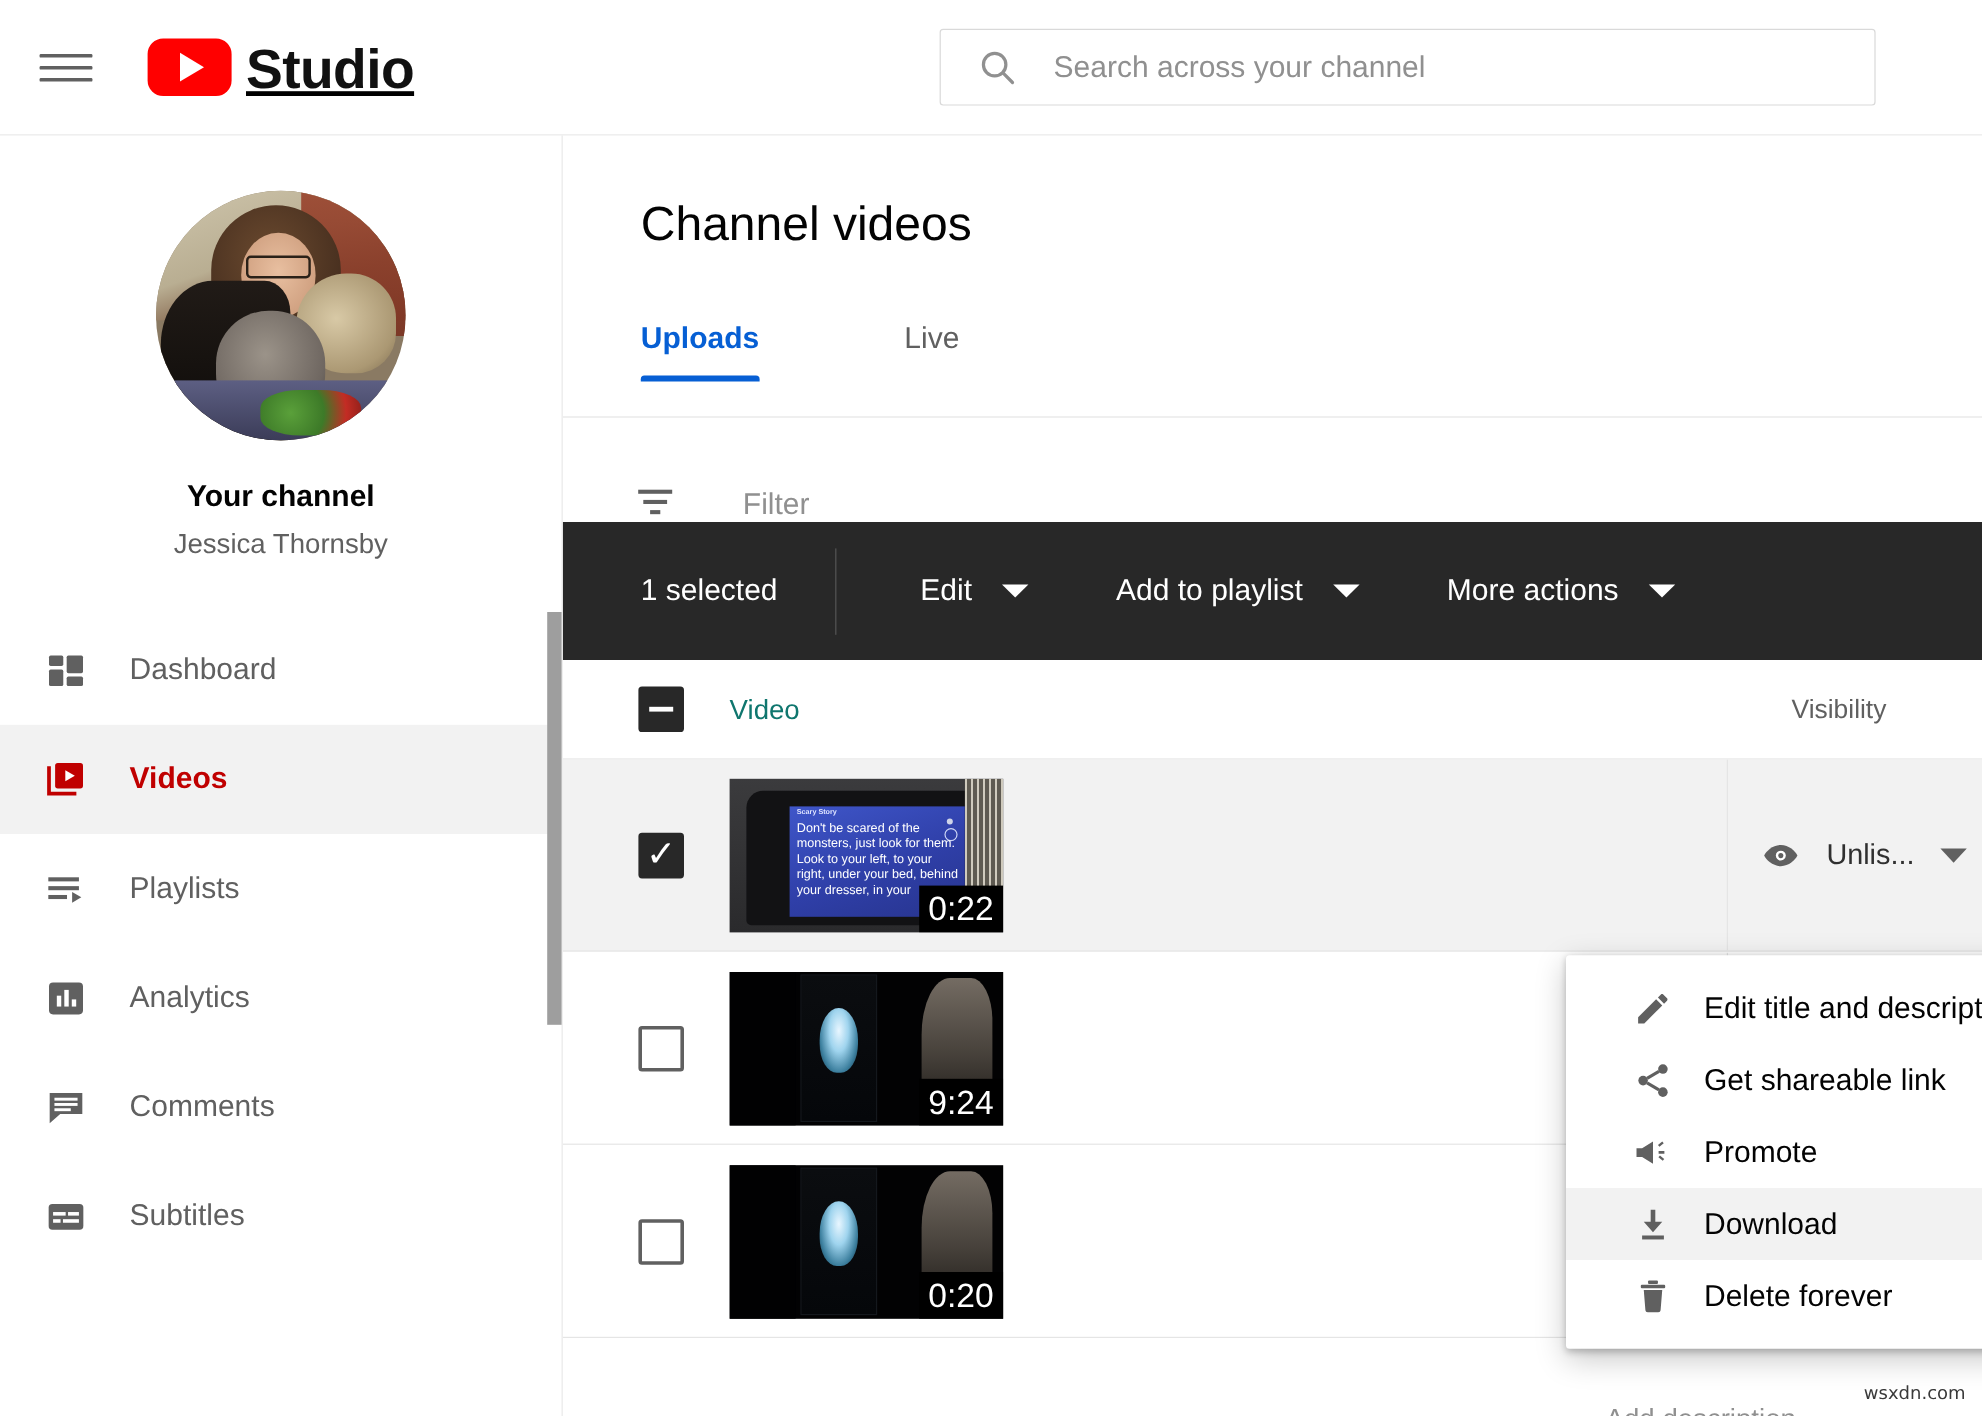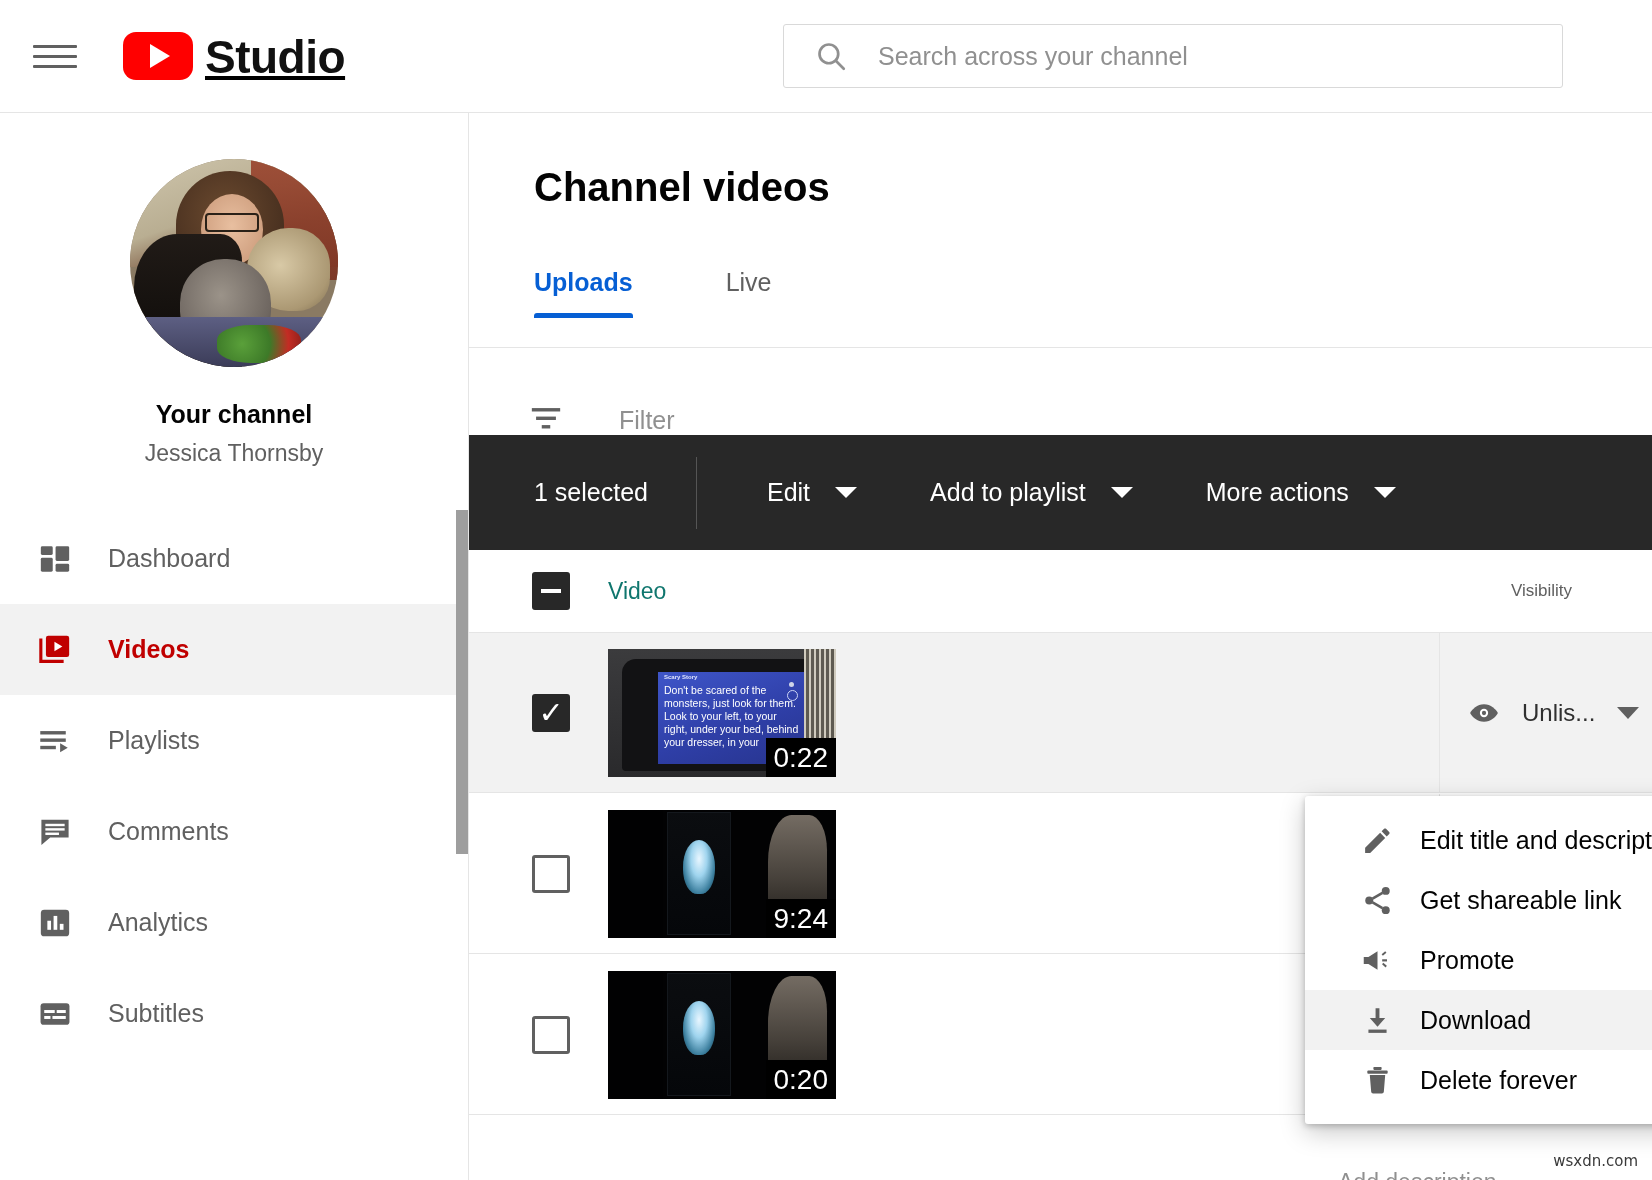--- a/index.html
+++ b/index.html
@@ -107,23 +107,23 @@
   #sb-thumb {
     position: absolute; left: 456px; top: 397px; width: 13px; height: 344px;
     background: #9e9e9e; cursor: pointer;
   }
 
   
   #main {
     position: absolute; top: 113px; left: 469px; width: 1183px; height: 1067px;
     background: #fff; overflow: hidden;
   }
-  #page-title { position: absolute; left: 65px; top: 52px; font-size: 40px; font-weight: 700; color: #030303; }
-
-  #tabs { position: absolute; left: 65px; top: 155px; display: flex; }
+  #page-title { position: absolute; left: 65px; top: 52px; font-size: 40px; font-weight: 400; color: #030303; }
+
+  #tabs { position: absolute; left: 65px; top: 155px; display: flex; gap: 28px; }
   .tab {
     font-size: 25px; color: #606060; padding-bottom: 21px; cursor: pointer; position: relative;
   }
   .tab + .tab { margin-left: 93px; }
   .tab.active { color: #065fd4; font-weight: 700; }
   .tab.active::after {
     content: ""; position: absolute; left: 0; right: 0; bottom: 0;
     height: 5px; background: #065fd4; border-radius: 3px 3px 0 0;
   }
   #tabs-rule { position: absolute; left: 0; top: 234px; width: 1183px; height: 1px; background: #e5e5e5; }
@@ -156,21 +156,21 @@
     width: 38px; height: 38px; border: 3px solid #606060; border-radius: 3px;
     flex: 0 0 auto; cursor: pointer; background: #fff;
     display: flex; align-items: center; justify-content: center;
   }
   .cb.checked { background: #282828; border-color: #282828; }
   .cb.indet { background: #282828; border-color: #282828; }
   .cb .mark { color: #fff; font-size: 30px; line-height: 1; }
   .cb .dash { width: 20px; height: 4px; background: #fff; }
   #thead .cb { margin-left: 63px; }
   #th-video { margin-left: 38px; font-size: 23px; color: #0f766e; }
-  #th-visibility { position: absolute; right: 80px; font-size: 17px; color: #606060; }
+  #th-visibility { position: absolute; right: 80px; font-size: 22px; color: #606060; }
 
   .vrow {
     position: absolute; left: 0; width: 1183px; height: 160px;
     border-bottom: 1px solid #e5e5e5; display: flex; align-items: center;
   }
   .vrow.selected { background: #f2f2f2; }
   .vrow .cb { margin-left: 63px; }
   .thumb {
     margin-left: 38px; width: 228px; height: 128px; position: relative;
     overflow: hidden; background: #000; flex: 0 0 auto; cursor: pointer;
@@ -317,39 +317,39 @@
             <rect x="1.6" y="15.4" width="11" height="2.4"></rect>
             <path d="M15.6 13.6 v6.4 l5.4 -3.2 z"></path>
           </svg>
         </span>
         <span class="nav-label">Playlists</span>
       </div>
 
       <div class="nav-item">
         <span class="nav-icon">
           <svg width="34" height="34" viewBox="0 0 24 24">
+            <rect x="2" y="2.6" width="20" height="18.8" rx="2.4" fill="#606060"></rect>
+            <rect x="6.6" y="10.4" width="2.6" height="6.4" fill="#fff"></rect>
+            <rect x="11" y="7" width="2.6" height="9.8" fill="#fff"></rect>
+            <rect x="15.4" y="12.6" width="2.6" height="4.2" fill="#fff"></rect>
+          </svg>
+        </span>
+        <span class="nav-label">Analytics</span>
+      </div>
+
+      <div class="nav-item">
+        <span class="nav-icon">
+          <svg width="34" height="34" viewBox="0 0 24 24">
             <path d="M2.4 3.4 h19.2 v12.4 h-13 l-6.2 5.4 z" fill="#606060"></path>
             <rect x="5.2" y="6.2" width="13.6" height="1.7" fill="#fff"></rect>
             <rect x="5.2" y="9.3" width="13.6" height="1.7" fill="#fff"></rect>
             <rect x="5.2" y="12.4" width="9.6" height="1.7" fill="#fff"></rect>
           </svg>
         </span>
         <span class="nav-label">Comments</span>
-      </div>
-
-      <div class="nav-item">
-        <span class="nav-icon">
-          <svg width="34" height="34" viewBox="0 0 24 24">
-            <rect x="2" y="2.6" width="20" height="18.8" rx="2.4" fill="#606060"></rect>
-            <rect x="6.6" y="10.4" width="2.6" height="6.4" fill="#fff"></rect>
-            <rect x="11" y="7" width="2.6" height="9.8" fill="#fff"></rect>
-            <rect x="15.4" y="12.6" width="2.6" height="4.2" fill="#fff"></rect>
-          </svg>
-        </span>
-        <span class="nav-label">Analytics</span>
       </div>
 
       <div class="nav-item">
         <span class="nav-icon">
           <svg width="34" height="34" viewBox="0 0 24 24">
             <rect x="1.8" y="4.4" width="20.4" height="15.2" rx="2.2" fill="#606060"></rect>
             <rect x="4.4" y="9.2" width="7.4" height="2.1" fill="#fff"></rect>
             <rect x="13.2" y="9.2" width="6.4" height="2.1" fill="#fff"></rect>
             <rect x="4.4" y="13.4" width="4.4" height="2.1" fill="#fff"></rect>
             <rect x="10.2" y="13.4" width="9.4" height="2.1" fill="#fff"></rect>

